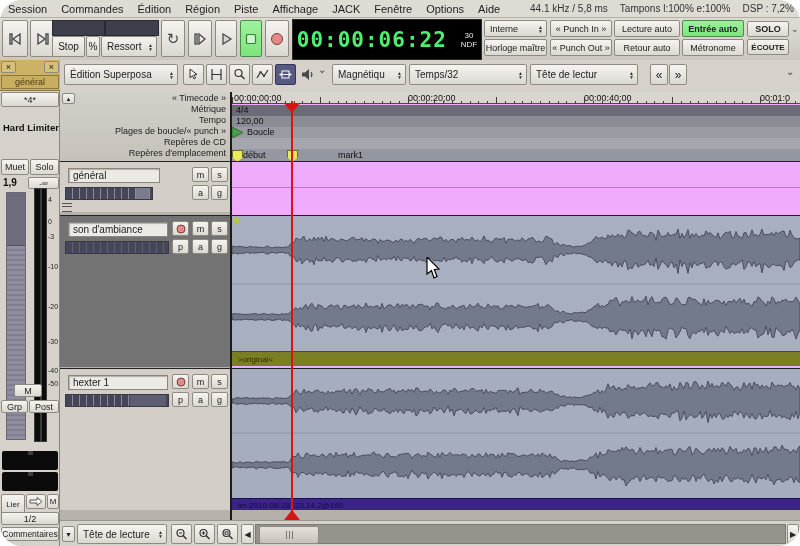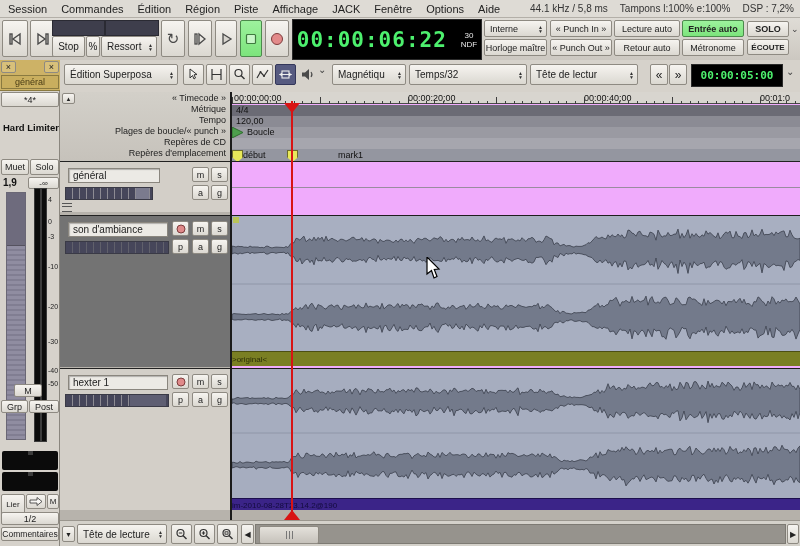--- a/index.html
+++ b/index.html
@@ -1,37 +1,37 @@
 <!DOCTYPE html>
 <html><head>
 <meta charset="utf-8">
 <style>
   html,body{margin:0;padding:0;}
   #root{position:relative;width:800px;height:546px;background:#d6d2cb;
-        font-family:"Liberation Sans",sans-serif;overflow:hidden;
+        font-family:"Liberation Sans",sans-serif;overflow:hidden;border-radius:22px;
         -webkit-font-smoothing:antialiased;}
   .abs{position:absolute;}
   
   .b{position:absolute;display:flex;align-items:center;justify-content:center;
      background:linear-gradient(#f6f4f0,#dbd8d1);border:1px solid #8e8a82;border-radius:2px;
      font-size:10px;color:#222;box-sizing:border-box;white-space:nowrap;overflow:hidden;}
   .b.active{background:linear-gradient(#9df29d,#7ce47c);border-color:#4c8a4c;}
   .combo{justify-content:flex-start;padding-left:5px;}
   .ud{margin-left:auto;padding:0 3px;font-size:5px;line-height:4px;color:#333;text-align:center;}
   .entry{position:absolute;background:#eceae5;border:1px solid #8a867e;box-shadow:inset 1px 1px 1px rgba(0,0,0,.25);
      font-size:10px;color:#222;display:flex;align-items:center;padding-left:4px;box-sizing:border-box;white-space:nowrap;overflow:hidden;}
   .clock{position:absolute;background:#000;border:1px solid #2a2a2a;display:flex;align-items:center;justify-content:center;}
   .clock .digits{font-family:"DejaVu Sans Mono",monospace;font-weight:bold;color:#4df06e;}
   .rlabel{position:absolute;right:4px;font-size:9px;color:#1d1d1d;text-align:right;line-height:11px;}
   .rrow{position:absolute;left:0;width:568px;box-sizing:border-box;}
   .tinybtn{font-size:9px;}
   .marker{position:absolute;width:9px;height:10px;background:#e9e95a;border:1px solid #6d6d2c;
           clip-path:polygon(0 0,100% 0,100% 60%,50% 100%,0 60%);}
   .mlabel{position:absolute;font-size:9px;color:#111;line-height:10px;}
-  .namebar{position:absolute;left:0;width:568px;font-size:8px;display:flex;align-items:center;box-sizing:border-box;}
+  .namebar{position:absolute;left:0;width:568px;font-size:8px;display:flex;align-items:center;padding-left:6px;box-sizing:border-box;}
   .grip3{width:10px;height:7px;border-top:1px solid #555;border-bottom:1px solid #555;
          background:linear-gradient(#0000 0 2px,#555 2px 3px,#0000 3px);}
   svg{display:block;}
 </style>
 </head>
 <body>
 
 <div id="root">
 
   <div class="abs" style="left:0;top:0;width:800px;height:18px;background:#dedbd5;border-bottom:1px solid #b3afa8;
@@ -208,23 +208,20 @@
     <div class="b combo" style="left:470px;top:4px;width:108px;height:21px;">
       <span>Tête de lectur</span>
       <span class="ud">▲<br>▼</span>
     </div>
 
     <div class="b" style="left:590px;top:4px;width:18px;height:21px;font-size:12px;">
       <span>«</span>
     </div>
     <div class="b" style="left:609px;top:4px;width:18px;height:21px;font-size:12px;">
       <span>»</span>
-    </div>
-    <div class="clock" style="left:631px;top:4px;width:90px;height:21px;">
-      <span class="digits" style="font-size:11px;">00:00:05:00</span>
     </div>
     <div class="abs" style="left:726px;top:6px;font-size:10px;color:#444;">⌄</div>
   </div>
 
   <div class="abs" style="left:0;top:60px;width:60px;height:486px;background:#d6d2cb;border-right:1px solid #8a867e;box-sizing:border-box;">
 
     <div class="abs" style="left:0;top:0;width:60px;height:30px;background:#cdb266;border-bottom:1px solid #8a7a40;">
       <div class="b tinybtn" style="left:1px;top:1px;width:15px;height:12px;background:#d8c07a;">
         <span>×</span>
       </div>

